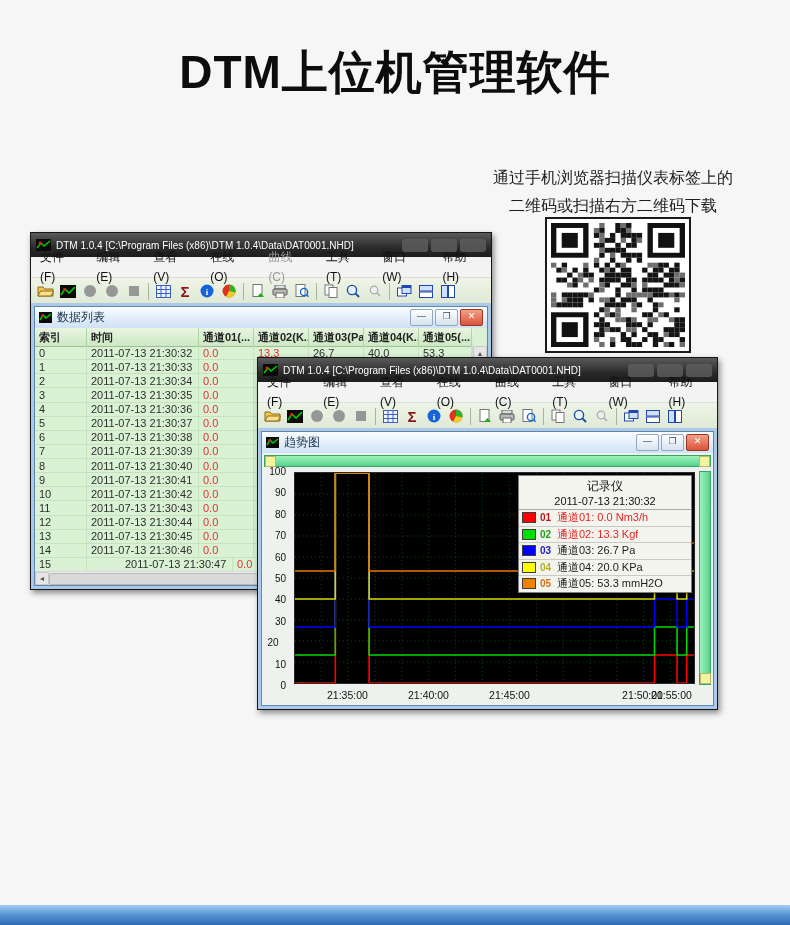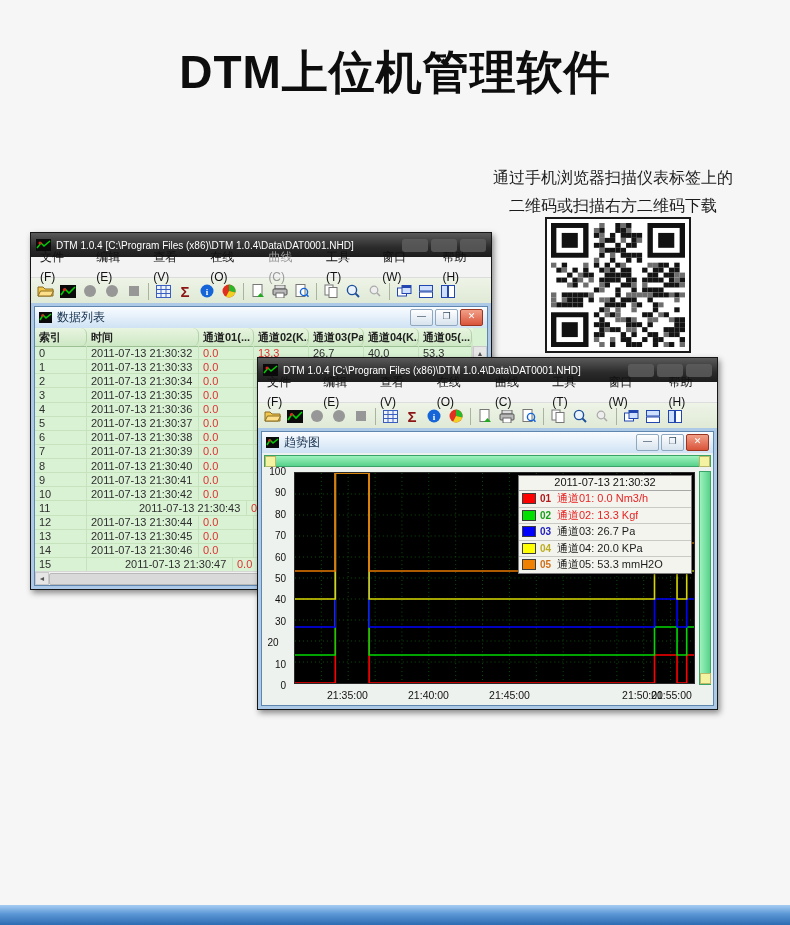--- a/index.html
+++ b/index.html
@@ -51,21 +51,21 @@
     text-align:center;color:#334a5e;}
   .cbtn.close{background:linear-gradient(#f2a088,#d9543a);border-color:#9c3520;color:#fff;}
 
   
   .table-wrap{position:absolute;left:0;right:0;top:21px;bottom:0;background:#d9f2d4;
     font-size:11px;overflow:hidden;}
   .thead{position:absolute;left:0;right:14px;top:0;height:18px;display:flex;
     background:linear-gradient(#e8f5e0,#cde8c4);border-bottom:1px solid #9cc094;
     font-weight:700;color:#222;}
   .th{box-sizing:border-box;padding:0 0 0 4px;line-height:18px;
-    border-right:1px solid #b2d2a8;white-space:nowrap;overflow:hidden;flex:0 0 auto;border-radius:6px;}
+    border-right:1px solid #b2d2a8;white-space:nowrap;overflow:hidden;flex:0 0 auto;}
   .tbody{position:absolute;left:0;right:14px;top:18px;bottom:13px;
     display:flex;flex-direction:column;}
   .tr{flex:1 1 auto;display:flex;border-bottom:1px solid #c6e3be;}
   .td{box-sizing:border-box;padding:0 0 0 4px;border-right:1px solid #c6e3be;
     white-space:nowrap;overflow:hidden;color:#2e2e2e;flex:0 0 auto;
     display:flex;align-items:center;}
   .td.redv{color:#e03232;}
   .vscroll{position:absolute;right:0;top:18px;bottom:13px;width:14px;background:#f1f1f1;
     border-left:1px solid #d6d6d6;}
   .hscroll{position:absolute;left:0;right:14px;bottom:0;height:13px;background:#f1f1f1;
@@ -632,21 +632,21 @@
               <div class="td" style="width: 52px;">10</div>
               <div class="td" style="width: 112px;">2011-07-13 21:30:42</div>
               <div class="td redv" style="width: 55px;">0.0</div>
               <div class="td" style="width: 55px;"></div>
               <div class="td" style="width: 55px;"></div>
               <div class="td" style="width: 55px;"></div>
               <div class="td" style="width: 53px;"></div>
             </div>
             <div class="tr">
               <div class="td" style="width: 52px;">11</div>
-              <div class="td" style="width: 112px; margin-left: 48px;">2011-07-13 21:30:43</div>
+              <div class="td" style="width: 112px;">2011-07-13 21:30:43</div>
               <div class="td redv" style="width: 55px;">0.0</div>
               <div class="td" style="width: 55px;"></div>
               <div class="td" style="width: 55px;"></div>
               <div class="td" style="width: 55px;"></div>
               <div class="td" style="width: 53px;"></div>
             </div>
             <div class="tr">
               <div class="td" style="width: 52px;">12</div>
               <div class="td" style="width: 112px;">2011-07-13 21:30:44</div>
               <div class="td redv" style="width: 55px;">0.0</div>
@@ -903,20 +903,21 @@
                 <line x1="0" y1="63.6" x2="400" y2="63.6" stroke="#0b520b" stroke-dasharray="1,3"></line>
                 <line x1="0" y1="42.4" x2="400" y2="42.4" stroke="#0b520b" stroke-dasharray="1,3"></line>
                 <line x1="0" y1="21.2" x2="400" y2="21.2" stroke="#0b520b" stroke-dasharray="1,3"></line>
                 <polyline points="0.0,212.0 40.4,212.0 40.4,0.0 74.3,0.0 74.3,212.0 360.4,212.0 360.4,183.8 383.0,183.8 383.0,212.0 392.7,212.0 392.7,183.8 400.0,183.8" fill="none" stroke="#ff0000" stroke-width="1.6"></polyline>
                 <polyline points="0.0,183.8 40.4,183.8 40.4,0.0 74.3,0.0 74.3,183.8 360.4,183.8 360.4,155.4 383.0,155.4 383.0,183.8 392.7,183.8 392.7,155.4 400.0,155.4" fill="none" stroke="#00d800" stroke-width="1.6"></polyline>
                 <polyline points="0.0,155.4 40.4,155.4 40.4,0.0 74.3,0.0 74.3,155.4 360.4,155.4 360.4,127.2 383.0,127.2 383.0,155.4 392.7,155.4 392.7,127.2 400.0,127.2" fill="none" stroke="#0000ff" stroke-width="1.6"></polyline>
                 <polyline points="0.0,127.2 40.4,127.2 40.4,0.0 74.3,0.0 74.3,127.2 360.4,127.2 360.4,99.0 383.0,99.0 383.0,127.2 392.7,127.2 392.7,99.0 400.0,99.0" fill="none" stroke="#d8d800" stroke-width="1.6"></polyline>
                 <polyline points="0.0,99.0 40.4,99.0 40.4,0.0 74.3,0.0 74.3,99.0 360.4,99.0 360.4,70.6 383.0,70.6 383.0,99.0 392.7,99.0 392.7,70.6 400.0,70.6" fill="none" stroke="#e87800" stroke-width="1.6"></polyline>
               </svg>
             <div class="legend" id="legend">
+                <div class="legend-title">记录仪</div>
                 <div class="legend-ts">2011-07-13 21:30:32</div>
                 <div class="lrow">
                   <span class="lswatch" style="background: rgb(255, 0, 0);"></span>
                   <span class="lnum" style="color: rgb(176, 24, 24);">01</span>
                   <span class="ltext" style="color: rgb(232, 36, 36);">通道01: 0.0 Nm3/h</span>
                 </div>
                 <div class="lrow">
                   <span class="lswatch" style="background: rgb(0, 224, 0);"></span>
                   <span class="lnum" style="color: rgb(24, 160, 24);">02</span>
                   <span class="ltext" style="color: rgb(232, 36, 36);">通道02: 13.3 Kgf</span>

